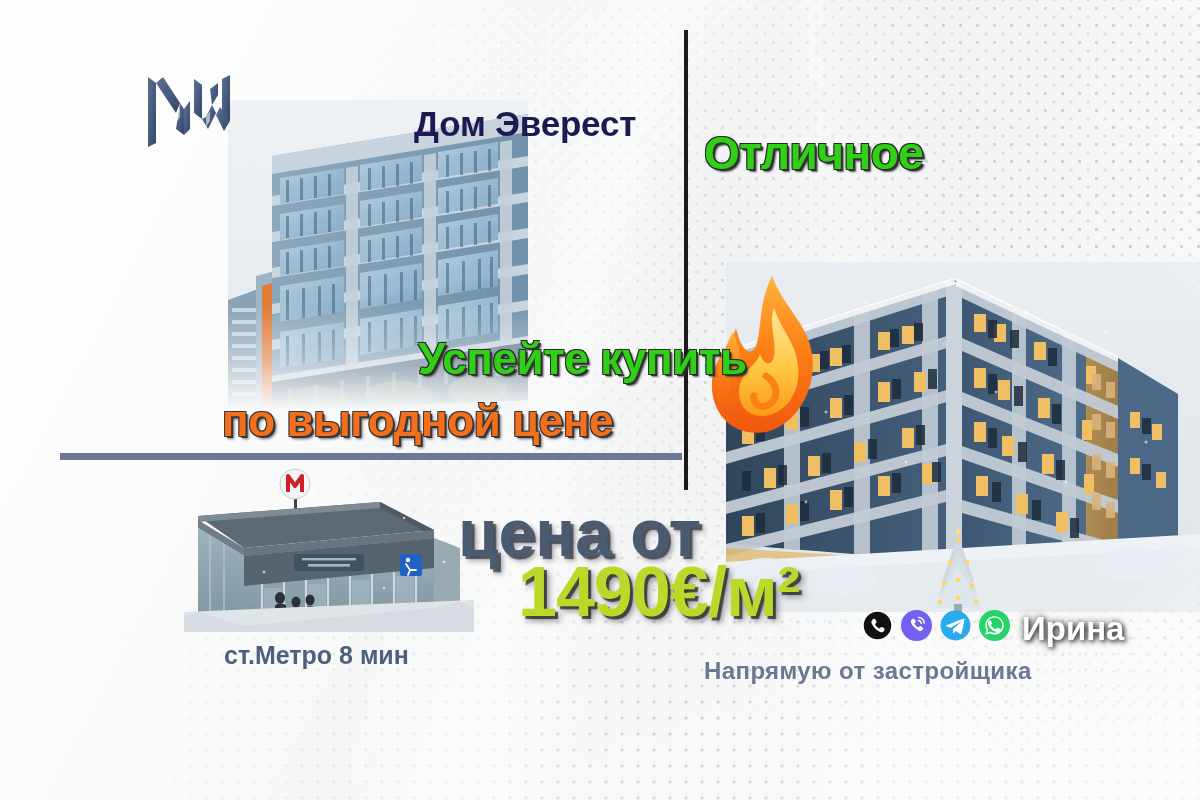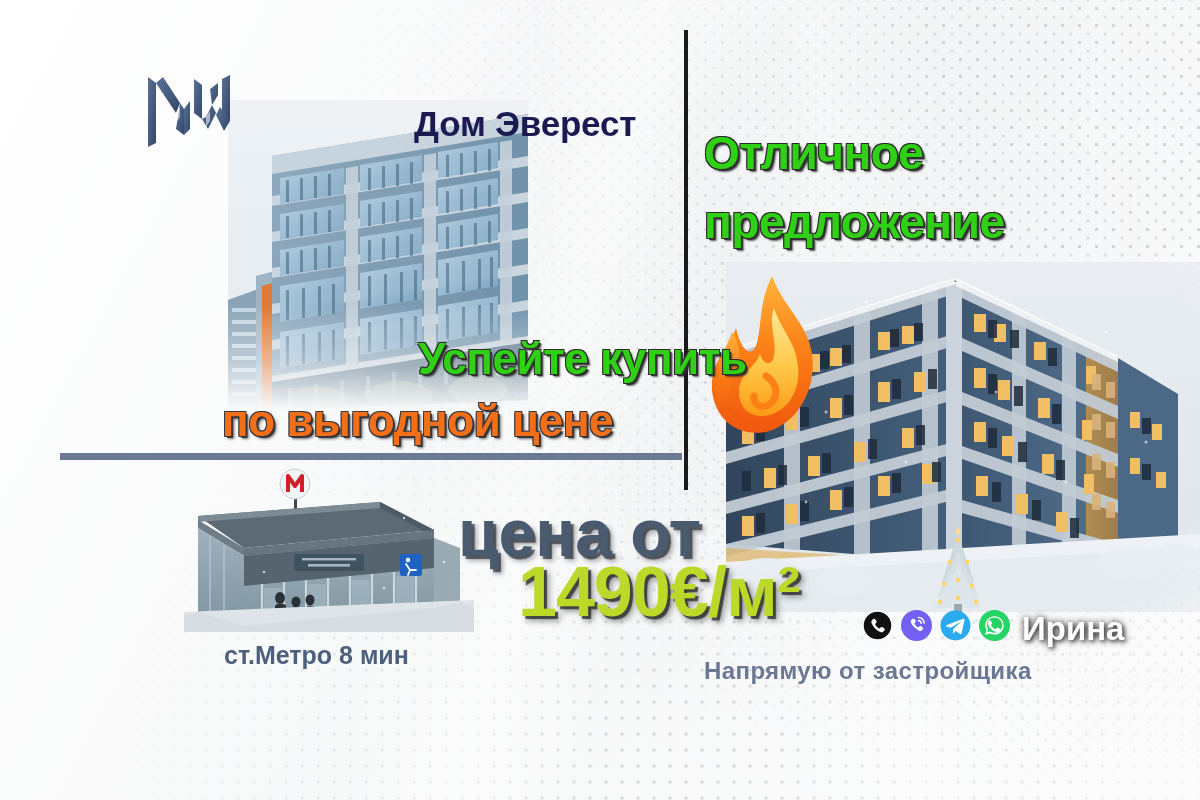--- a/index.html
+++ b/index.html
@@ -711,21 +711,20 @@
       <path d="M72 36 C80 60 94 70 96 94 C99 120 84 142 62 144 C42 145 34 128 38 112
                C42 98 54 94 58 82 C62 94 70 94 72 84 C75 68 66 52 72 36 Z" fill="url(#fy)"></path>
 
       <path d="M64 104 C74 110 78 124 68 132 C60 138 50 132 52 124" fill="none" stroke="#fb8116" stroke-width="7" stroke-linecap="round"></path>
     </svg>
   </div>
 
   <div class="t" id="title-house">Дом Эверест</div>
 
   <div class="t" id="headline-green-1">Отличное</div>
-  <div class="t" id="headline-green-2">предложение</div>
 
   <div class="t" id="cta-green">Успейте купить</div>
   <div class="t" id="cta-orange">по выгодной цене</div>
 
   <div class="t" id="price-label">цена от</div>
   <div class="t" id="price-value">1490€/м²</div>
 
   <div class="t" id="metro-time">ст.Метро 8 мин</div>
 
   <div class="t" id="developer-note">Напрямую от застройщика</div>

